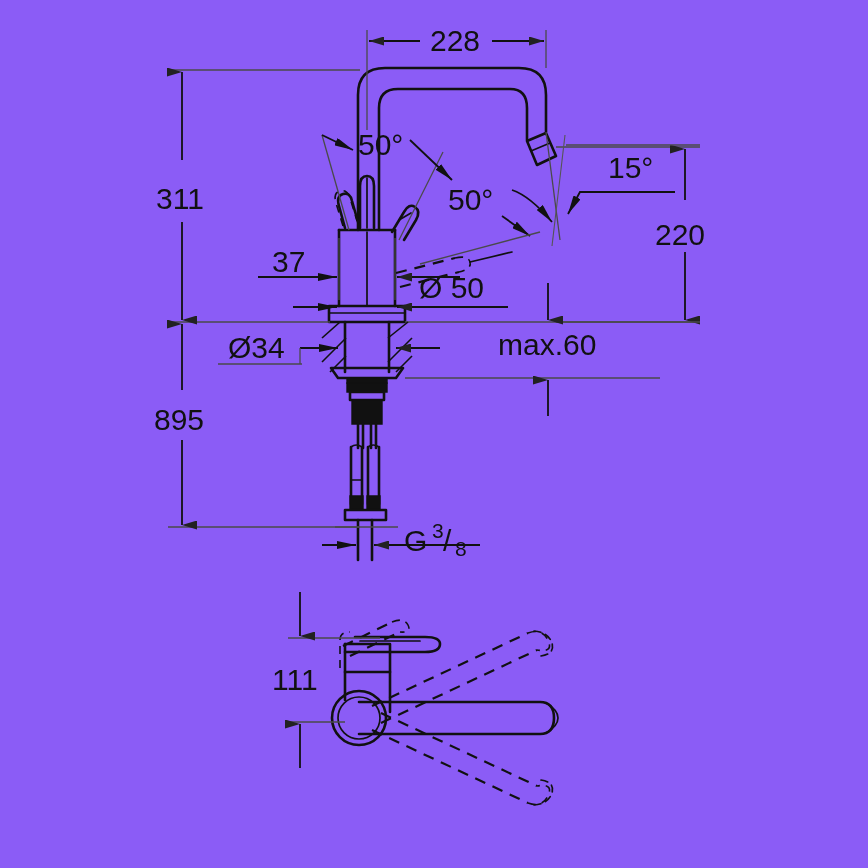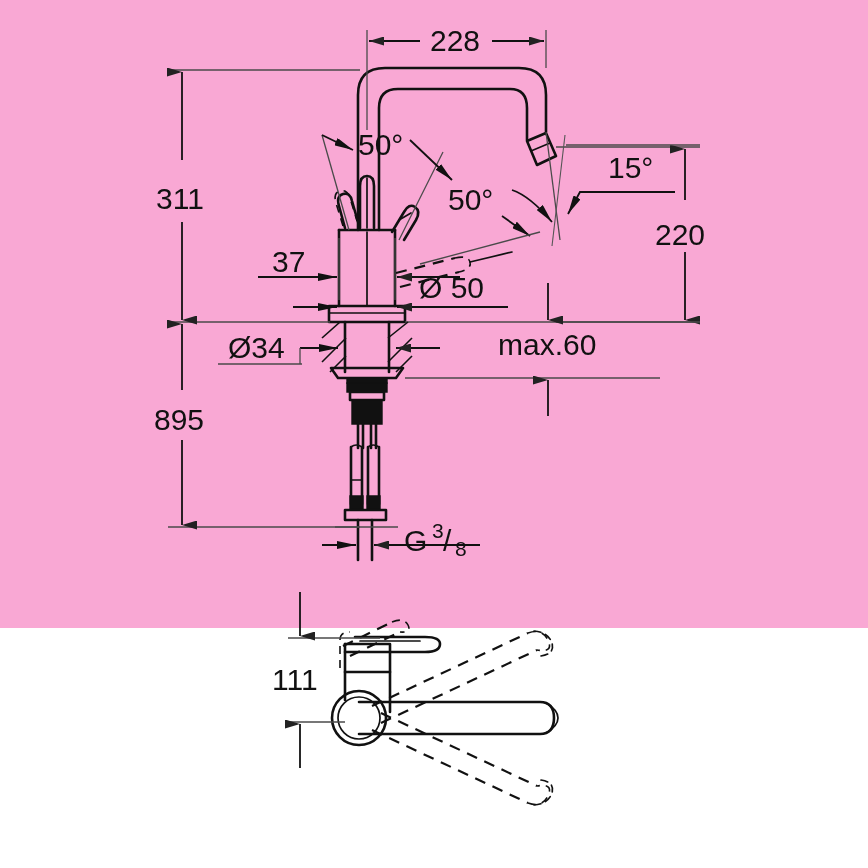--- a/index.html
+++ b/index.html
@@ -2,21 +2,21 @@
 <html><head>
 <meta charset="utf-8">
 <title>Faucet Technical Drawing</title>
 <style>
   html,body{margin:0;padding:0;background:#ffffff;}
   body{
     width:868px;height:868px;overflow:hidden;
     font-family:"Liberation Sans", sans-serif;
     color:#1a1a1a;
   }
-  #sheet{position:relative;width:868px;height:628px;background:#f9a8d4;}
+  #sheet{position:relative;width:868px;height:868px;background:#8b5cf6;}
   svg#drawing{position:absolute;left:0;top:0;width:868px;height:868px;display:block;}
   .dimtext{
     font-family:"Liberation Sans", sans-serif;
     font-size:30px;
     fill:#111111;
     letter-spacing:0px;
   }
   .dimtext-sm{
     font-family:"Liberation Sans", sans-serif;
     font-size:21px;

